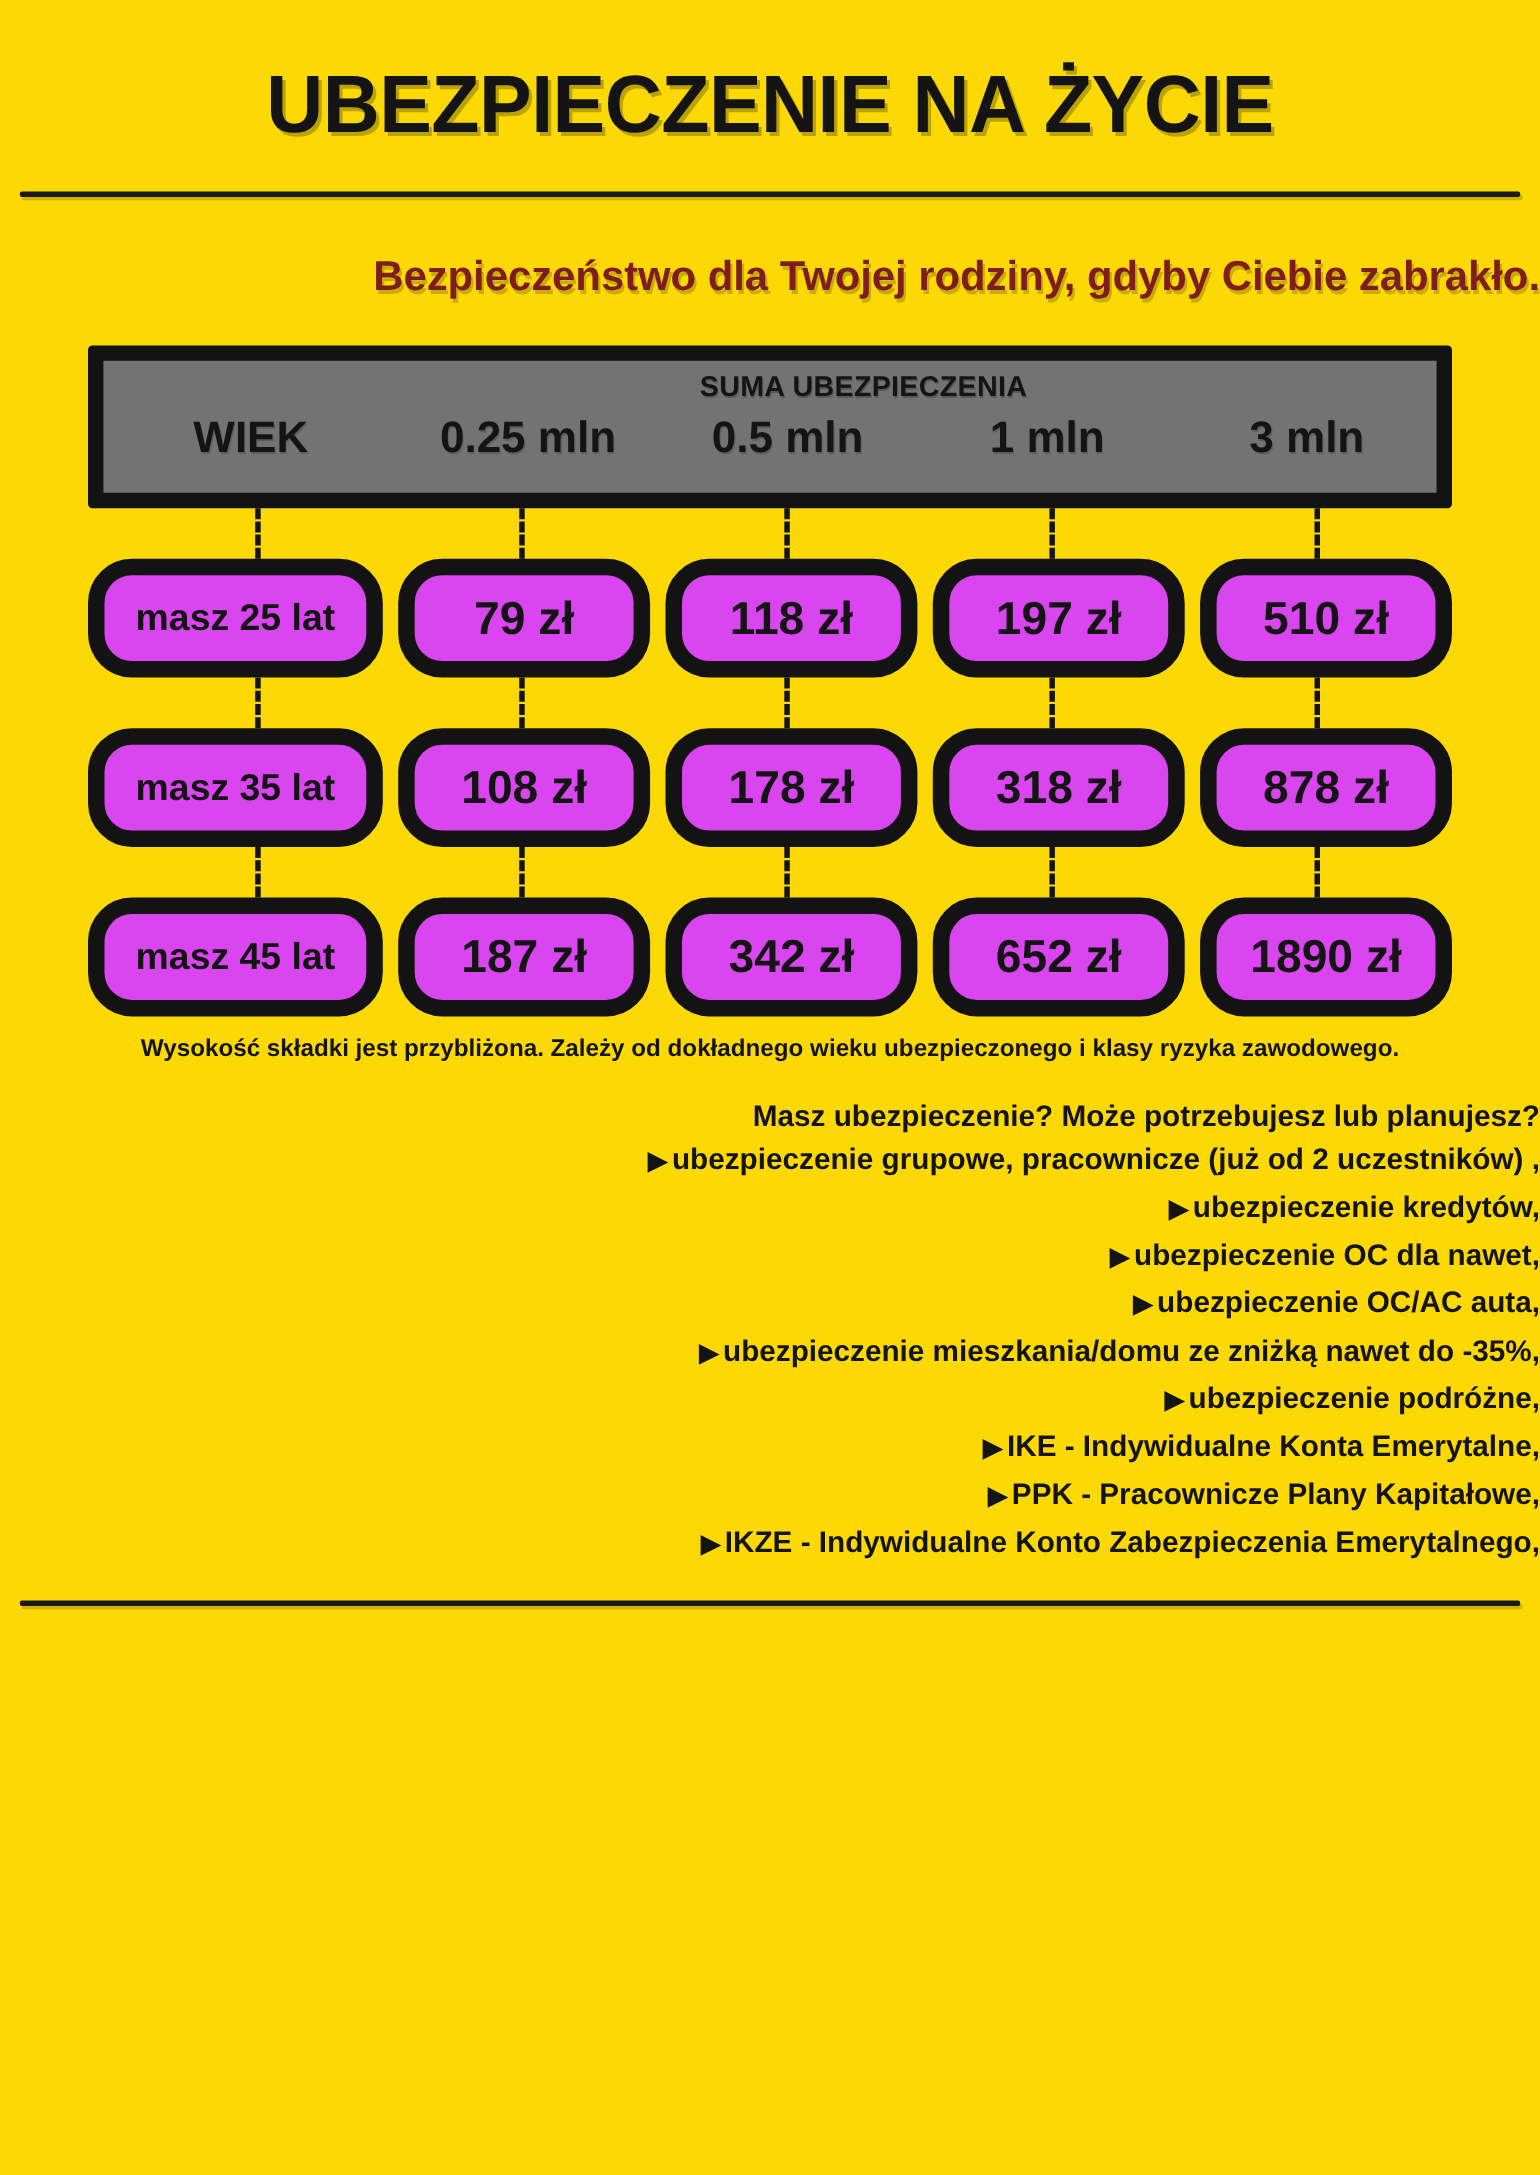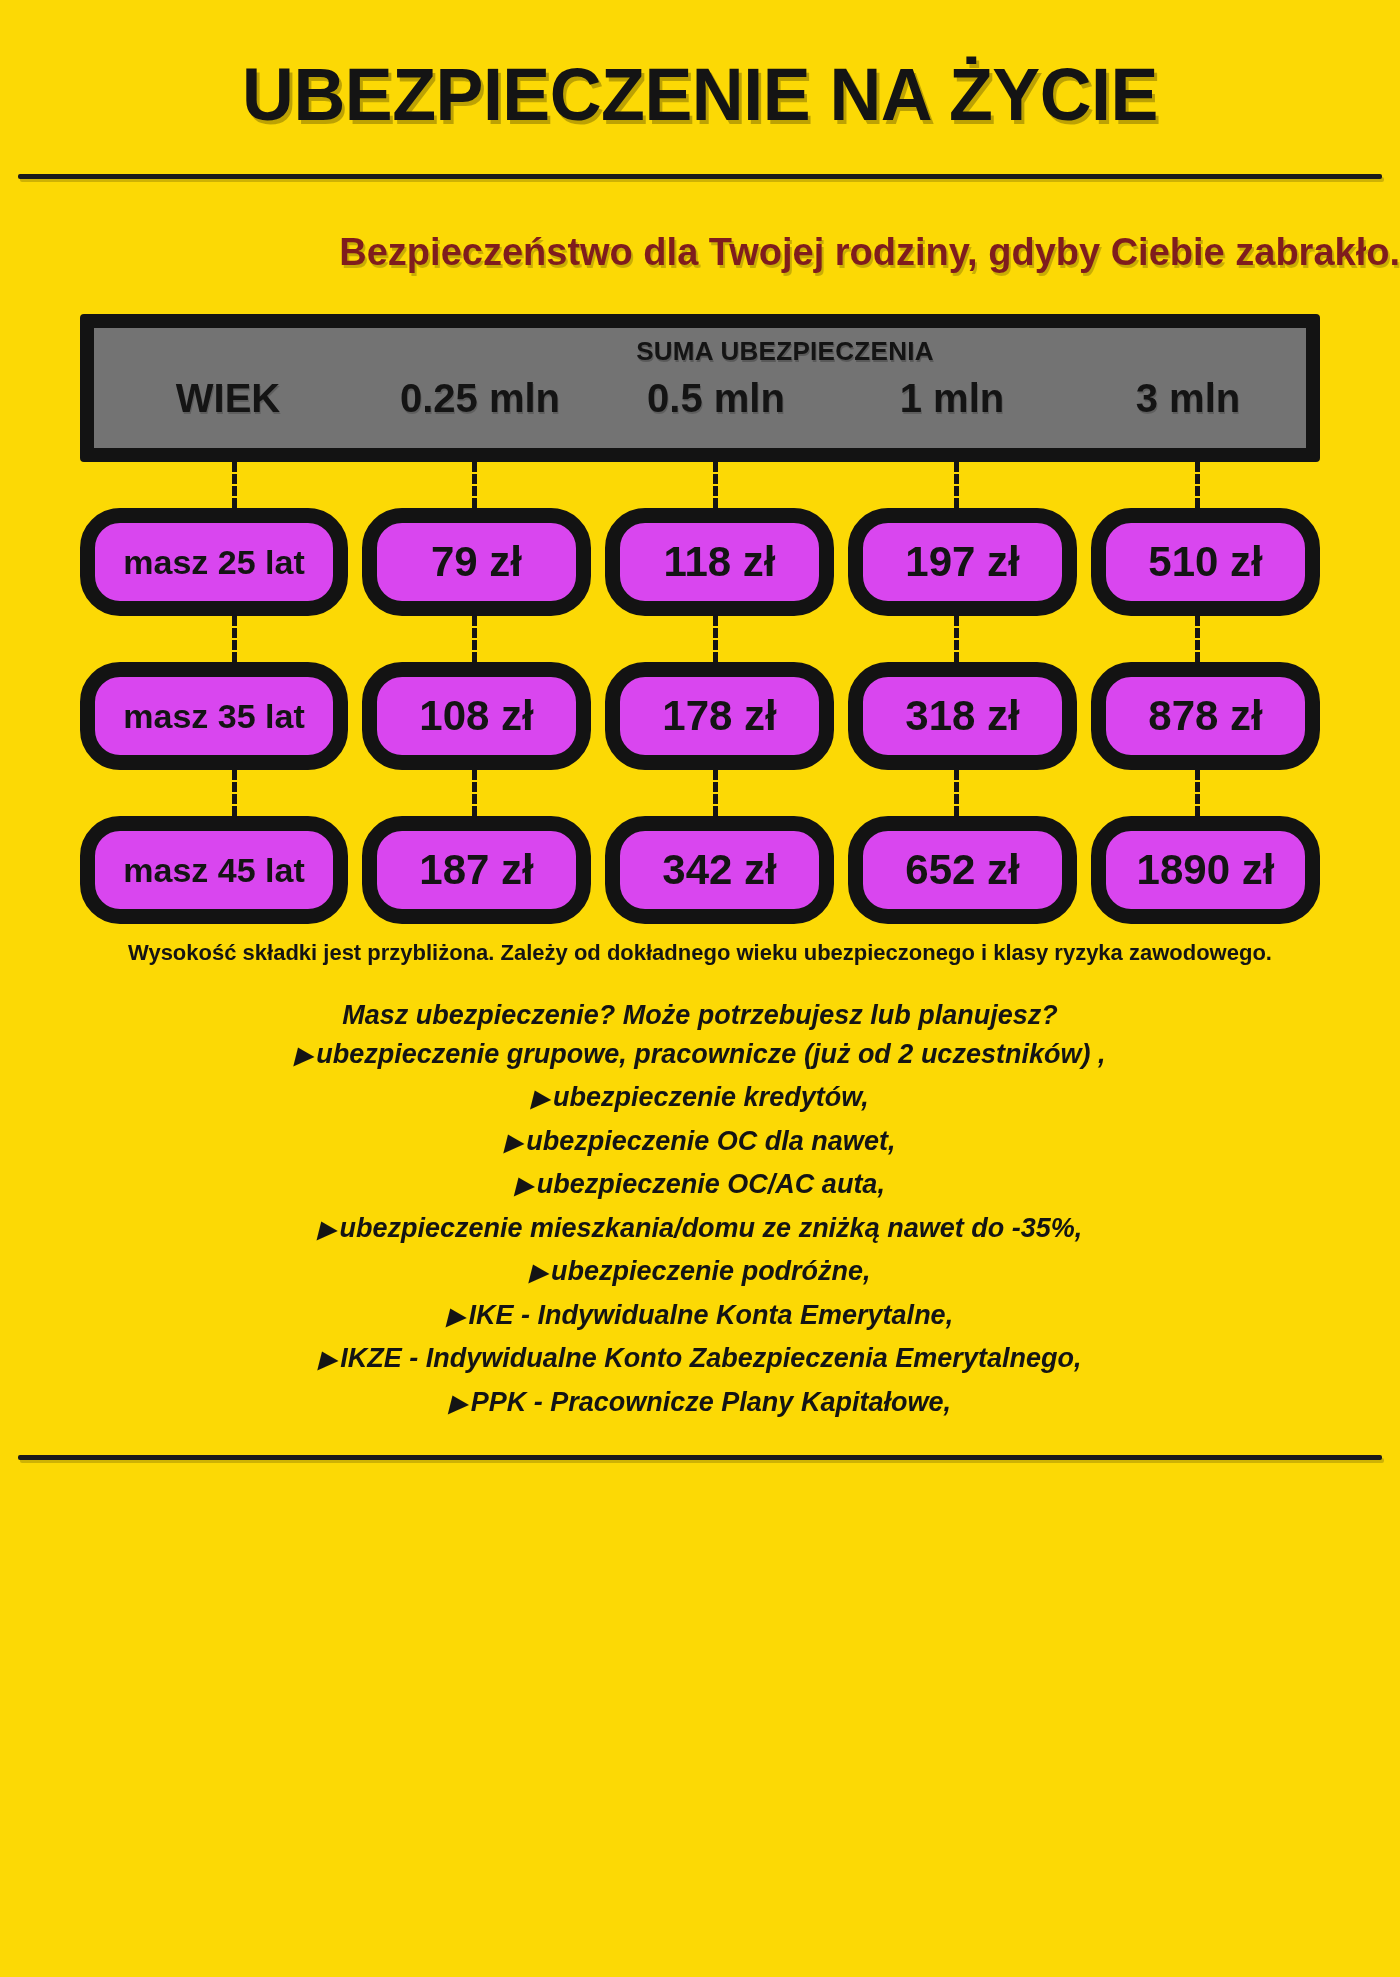--- a/index.html
+++ b/index.html
@@ -148,22 +148,21 @@
     text-align:center;
     font-size:22px;
     font-weight:bold;
     color:#141414;
     margin:16px 0 0 0;
   }
 
   
   .offer{
     margin:32px 0 0 0;
-    text-align:center;
-    font-style:italic;
+    text-align:right;
   }
   .offer p{
     margin:0 0 9px 0;
     font-size:27px;
     font-weight:bold;
     color:#141414;
     line-height:1.28;
   }
   .offer .lead{ margin-bottom:4px; }
   .bullet-mark{ font-size:23px; margin-right:4px; }
@@ -277,19 +276,19 @@
   <div class="offer">
     <p class="lead">Masz ubezpieczenie? Może potrzebujesz lub planujesz?</p>
 
     <p><span class="bullet-mark">▶</span><span>ubezpieczenie grupowe, pracownicze (już od 2 uczestników) ,</span></p>
     <p><span class="bullet-mark">▶</span><span>ubezpieczenie kredytów,</span></p>
     <p><span class="bullet-mark">▶</span><span>ubezpieczenie OC dla nawet,</span></p>
     <p><span class="bullet-mark">▶</span><span>ubezpieczenie OC/AC auta,</span></p>
     <p><span class="bullet-mark">▶</span><span>ubezpieczenie mieszkania/domu ze zniżką nawet do -35%,</span></p>
     <p><span class="bullet-mark">▶</span><span>ubezpieczenie podróżne,</span></p>
     <p><span class="bullet-mark">▶</span><span>IKE - Indywidualne Konta Emerytalne,</span></p>
+    <p><span class="bullet-mark">▶</span><span>PPK - Pracownicze Plany Kapitałowe,</span></p>
     <p><span class="bullet-mark">▶</span><span>IKZE - Indywidualne Konto Zabezpieczenia Emerytalnego,</span></p>
-    <p><span class="bullet-mark">▶</span><span>PPK - Pracownicze Plany Kapitałowe,</span></p>
   </div>
 
   <div class="rule bottom"></div>
 
 </div>
 
 </body></html>

